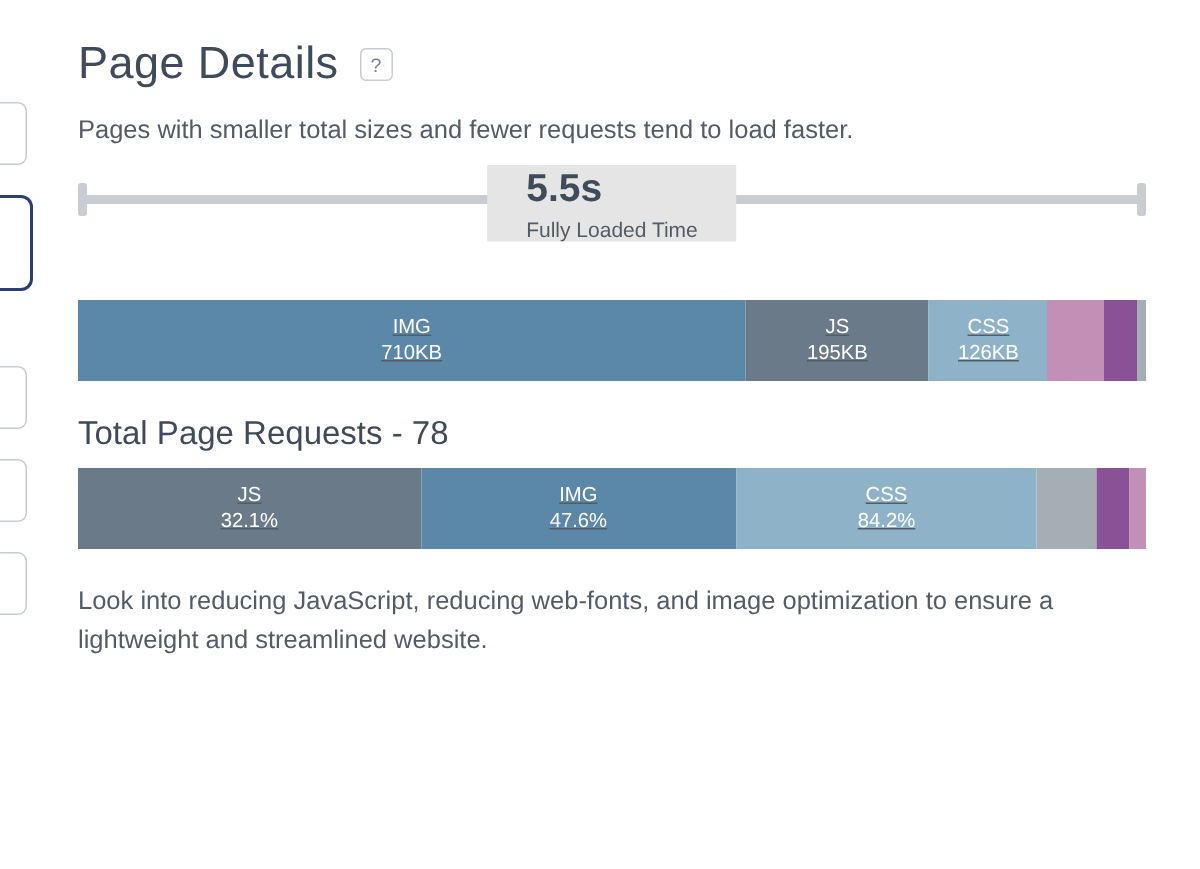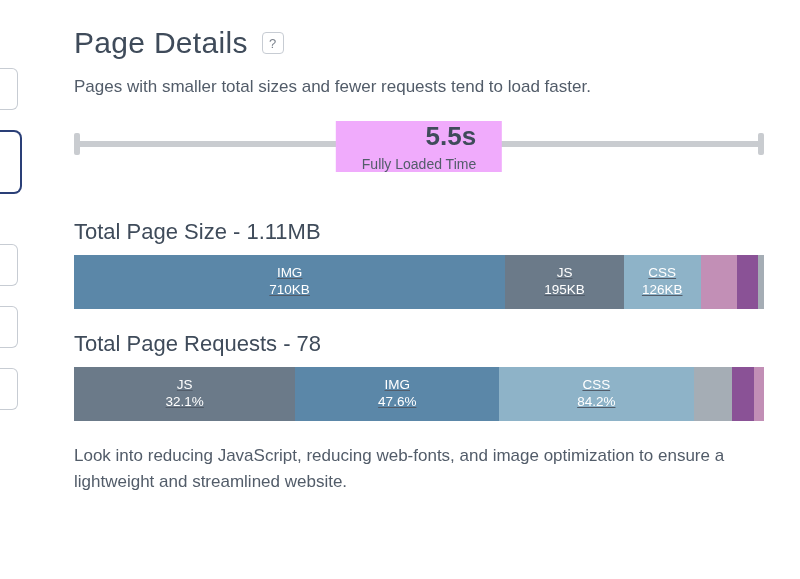--- a/index.html
+++ b/index.html
@@ -36,21 +36,21 @@
     background:#fff;
   }
   .rail-stub.active{
     height:64px;
     width:22px;
     border-width:2px;
     border-color:#2a3f77;
     border-radius:0 8px 8px 0;
   }
   .page{
-    padding:26px 36px 0 74px;
+    padding:26px 36px 0 52px;
   }
   .title-row{
     display:flex;
     align-items:center;
     gap:14px;
     margin-bottom:14px;
   }
   .title{
     font-size:30px;
     font-weight:400;
@@ -62,21 +62,21 @@
     border:1px solid #c7ccd3;
     border-radius:4px;
     display:flex;align-items:center;justify-content:center;
     font-size:13px;color:#7b828c;
     cursor:pointer;
   }
   .lead{
     font-size:17px;
     line-height:1.5;
     color:var(--text-body);
-    margin:0 0 31px 0;
+    margin:0 0 20px 0;
   }
   
   .ruler{
     position:relative;
     height:70px;
     margin-bottom:10px;
   }
   .ruler-line{
     position:absolute;
     top:10px;
@@ -92,23 +92,23 @@
     background:var(--tick);
     border-radius:2px;
   }
   .ruler-tick.left{left:0;}
   .ruler-tick.center{left:50%;transform:translateX(-50%);}
   .ruler-tick.right{right:0;}
   .ruler-center{
     position:absolute;
     left:50%;top:-10px;
     transform:translateX(-50%);
-    background:#f0abfc;
+    background:#e5e5e5;
     padding:0 26px;
-    text-align:right;
+    text-align:left;
   }
   .ruler-value{
     font-size:26px;
     font-weight:600;
     color:var(--text-dark);
   }
   .ruler-label{
     font-size:14px;
     color:var(--text-body);
     margin-top:4px;
@@ -170,21 +170,20 @@
     <div class="ruler-line"></div>
     <div class="ruler-tick left"></div>
     <div class="ruler-tick center"></div>
     <div class="ruler-tick right"></div>
     <div class="ruler-center">
       <div class="ruler-value">5.5s</div>
       <div class="ruler-label">Fully Loaded Time</div>
     </div>
   </div>
 
-  <div class="section-title">Total Page Size - 1.11MB</div>
   <div class="bar" id="bar-size">
       <div class="seg" style="width: 62.5%; background: rgb(91, 135, 168);">
         <span class="lbl">IMG</span>
         <span class="val">710KB</span>
       </div>
       <div class="seg" style="width: 17.2%; background: rgb(107, 122, 137);">
         <span class="lbl">JS</span>
         <span class="val">195KB</span>
       </div>
       <div class="seg" style="width: 11.1%; background: rgb(142, 179, 200);">

